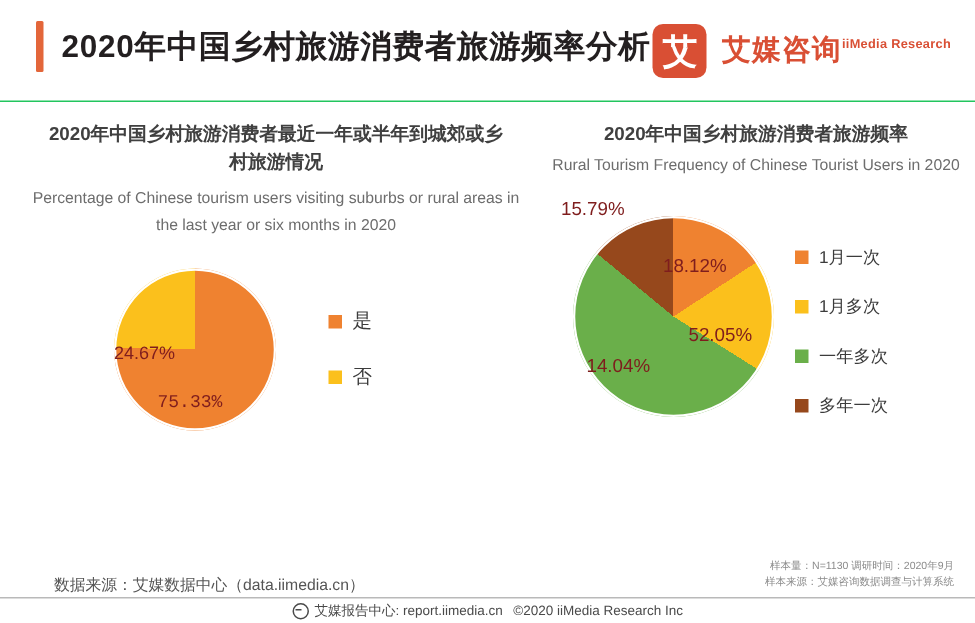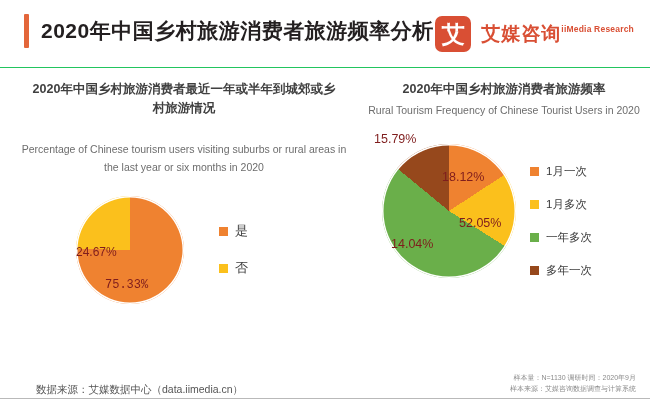--- a/index.html
+++ b/index.html
@@ -107,21 +107,21 @@
     text-align: center;
   }
   .panel-left .chart-title  { padding: 0 16px; }
   .panel-right .chart-title { padding: 0 4px; }
 
   .chart-subtitle {
     font-size: 10.5px;
     color: #6d6d6d;
     line-height: 1.7;
     text-align: center;
-    margin-top: 22px;
+    margin-top: 5px;
   }
   .panel-right .chart-subtitle { margin-top: 3px; }
 
   
   .pie-area-left {
     position: relative;
     height: 150px;
     margin-top: 14px;
   }
   .pie-left {
@@ -305,14 +305,19 @@
   </div>
 
   <div class="source-line">数据来源：艾媒数据中心（data.iimedia.cn）</div>
 
   <div class="sample-block">
     <div>样本量：N=1130    调研时间：2020年9月</div>
     <div>样本来源：艾媒咨询数据调查与计算系统</div>
   </div>
 
   <div class="footer-rule"></div>
+  <div class="footer-bar">
+    <span class="globe-icon"></span>
+    <span class="footer-seg">艾媒报告中心: report.iimedia.cn</span>
+    <span>©2020  iiMedia Research Inc</span>
+  </div>
 
 </div>
 
 </body></html>

